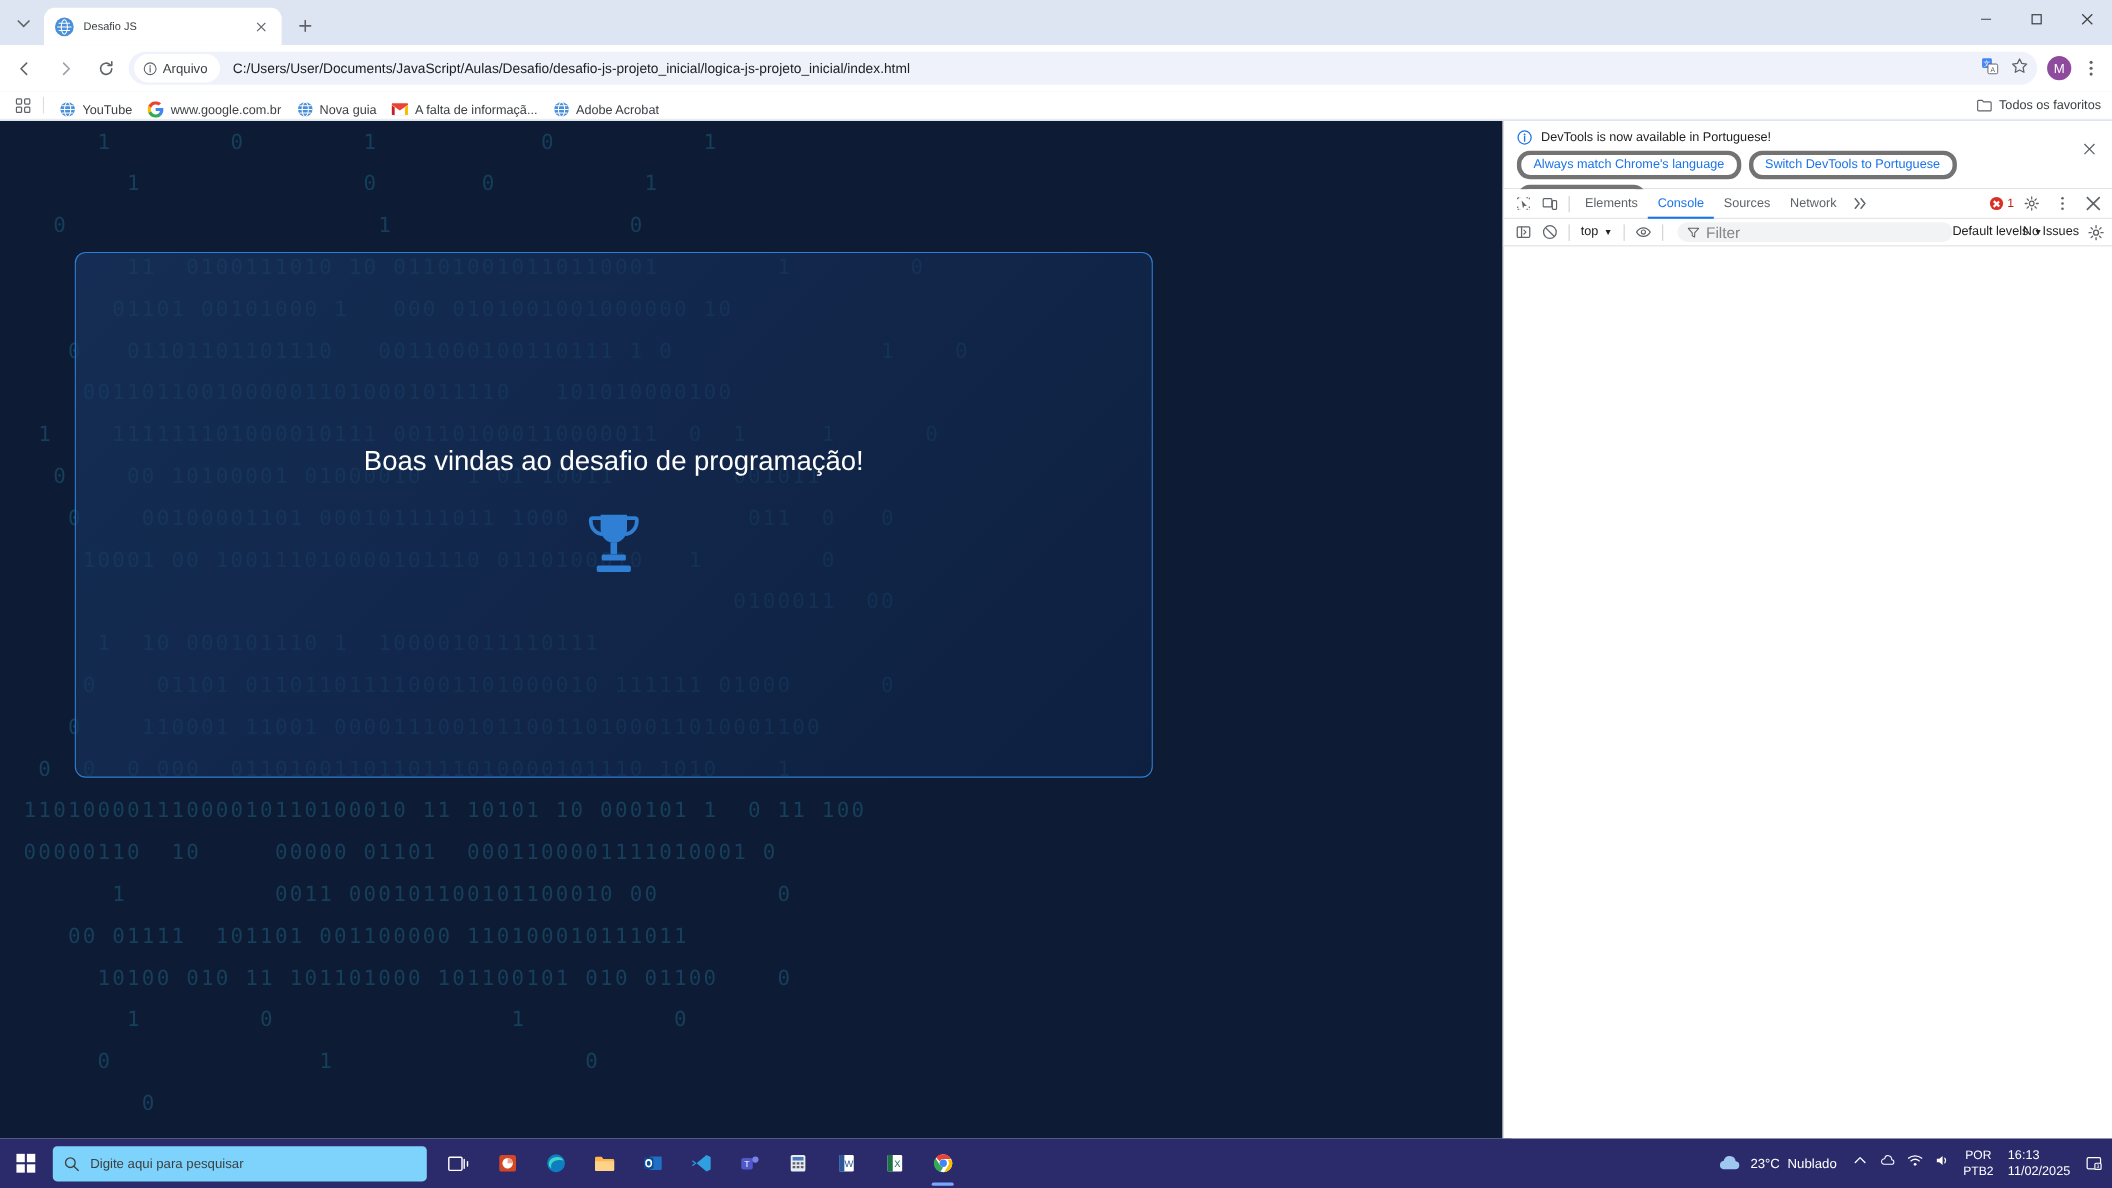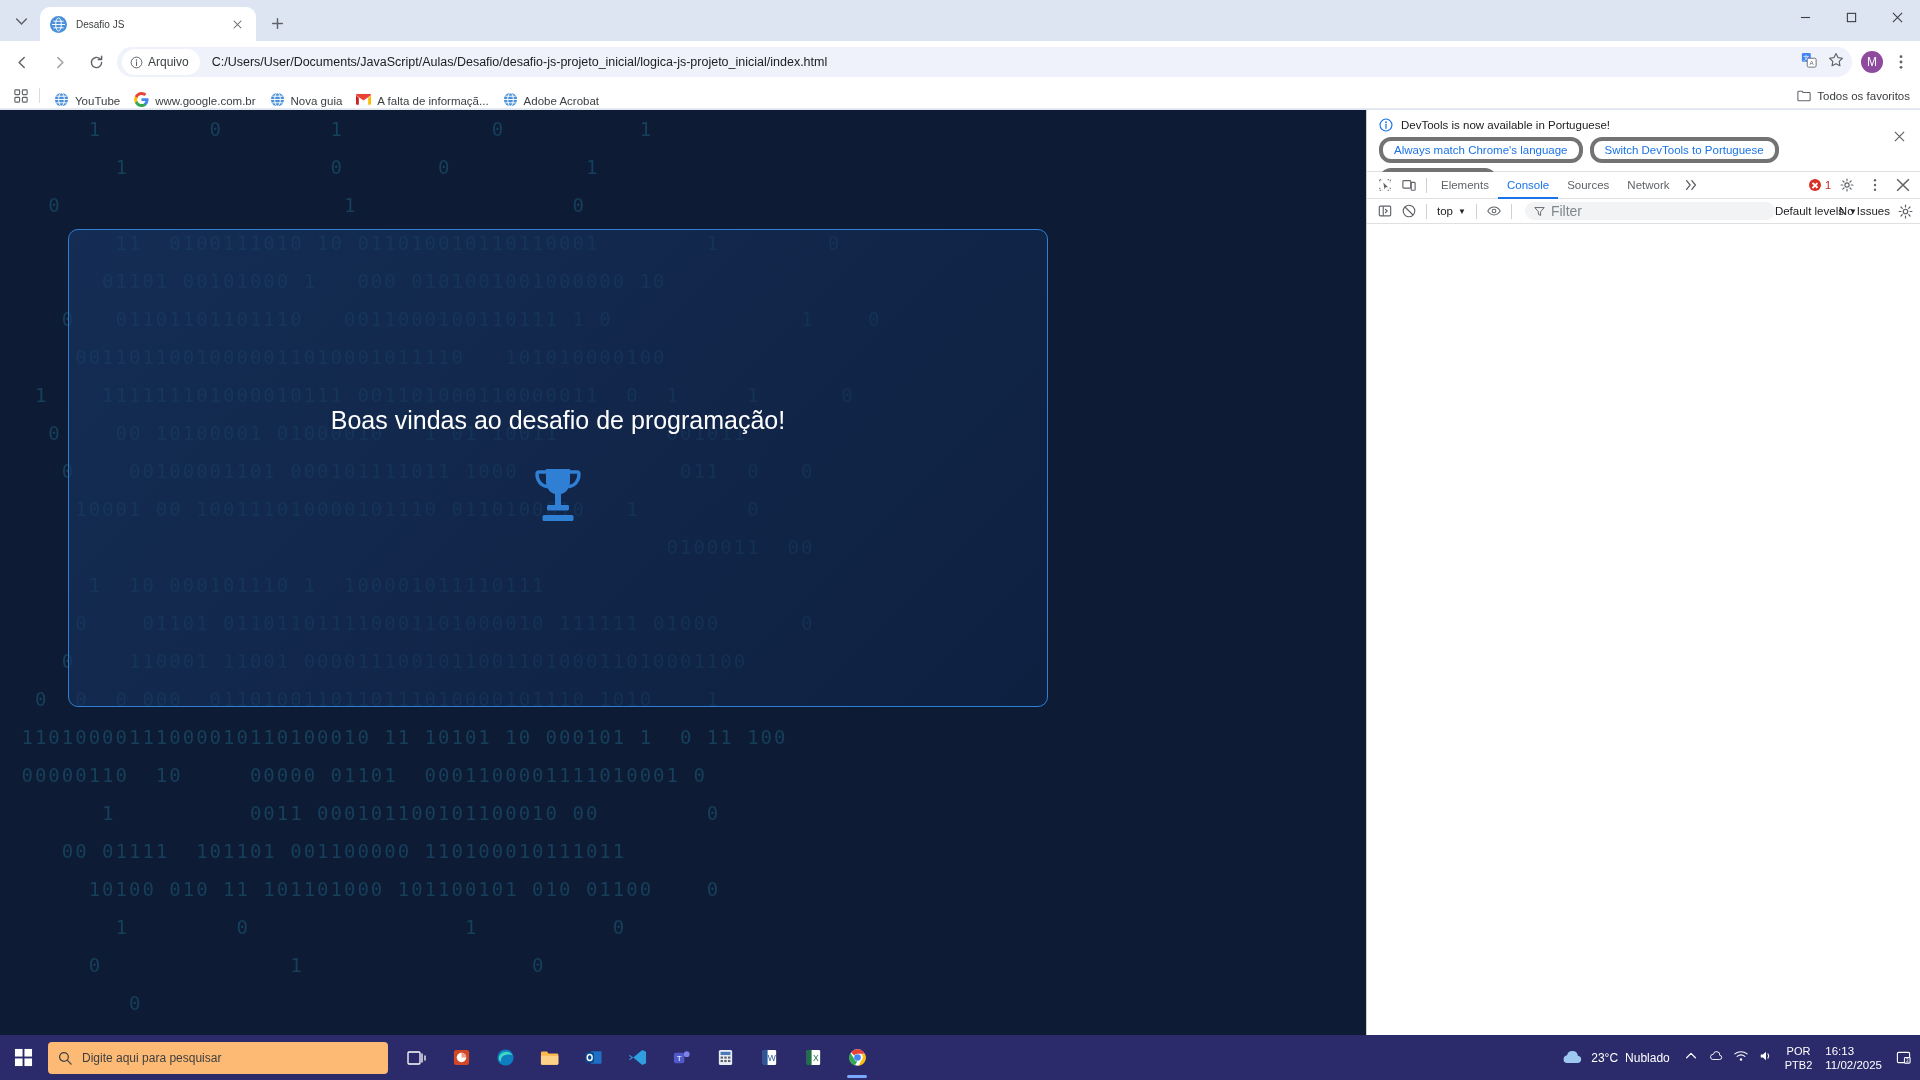--- a/index.html
+++ b/index.html
@@ -110,21 +110,21 @@
   .err-at { color:#c5221f; margin-left:30px; }
   .err-at a { color:#1a5fb4; text-decoration:underline; }
   .err-link { position:absolute; right:8px; top:4px; color:#1a5fb4; text-decoration:underline; font-size:11px; }
   .prompt-row { display:flex; align-items:center; padding:4px 8px; }
   .prompt-row .chev { color:#5f6368; font-size:11px; margin-right:7px; }
   .caretbar { width:1px; height:13px; background:#202124; }
 
   
   #taskbar { position:absolute; left:0; bottom:0; width:1920px; height:45px; background:#2b2b6b; display:flex; align-items:center; }
   .tb-start { width:46px; height:45px; display:flex; align-items:center; justify-content:center; }
-  .tb-search { width:340px; height:32px; background:#fdba74; border-radius:4px; display:flex; align-items:center; padding:0 10px; margin-left:2px; }
+  .tb-search { width:340px; height:32px; background:#7dd3fc; border-radius:4px; display:flex; align-items:center; padding:0 10px; margin-left:2px; }
   .tb-search svg { width:14px; height:14px; margin-right:10px; }
   .tb-search span { font-size:12px; color:#3c4043; }
   .tb-apps { display:flex; align-items:center; margin-left:8px; gap:2px; }
   .tb-app { width:42px; height:45px; display:flex; align-items:center; justify-content:center; position:relative; }
   .tb-app.active::after { content:''; position:absolute; bottom:2px; left:11px; width:20px; height:3px; border-radius:2px; background:#7aa7ff; }
   .tb-right { position:absolute; right:0; display:flex; align-items:center; height:45px; padding-right:6px; }
   .weather { display:flex; align-items:center; margin-right:14px; }
   .weather .wtxt { font-size:12px; color:#fff; margin-left:7px; }
   .tray-icons { display:flex; align-items:center; gap:11px; margin-right:12px; }
   .tray-icons svg { width:14px; height:14px; }

